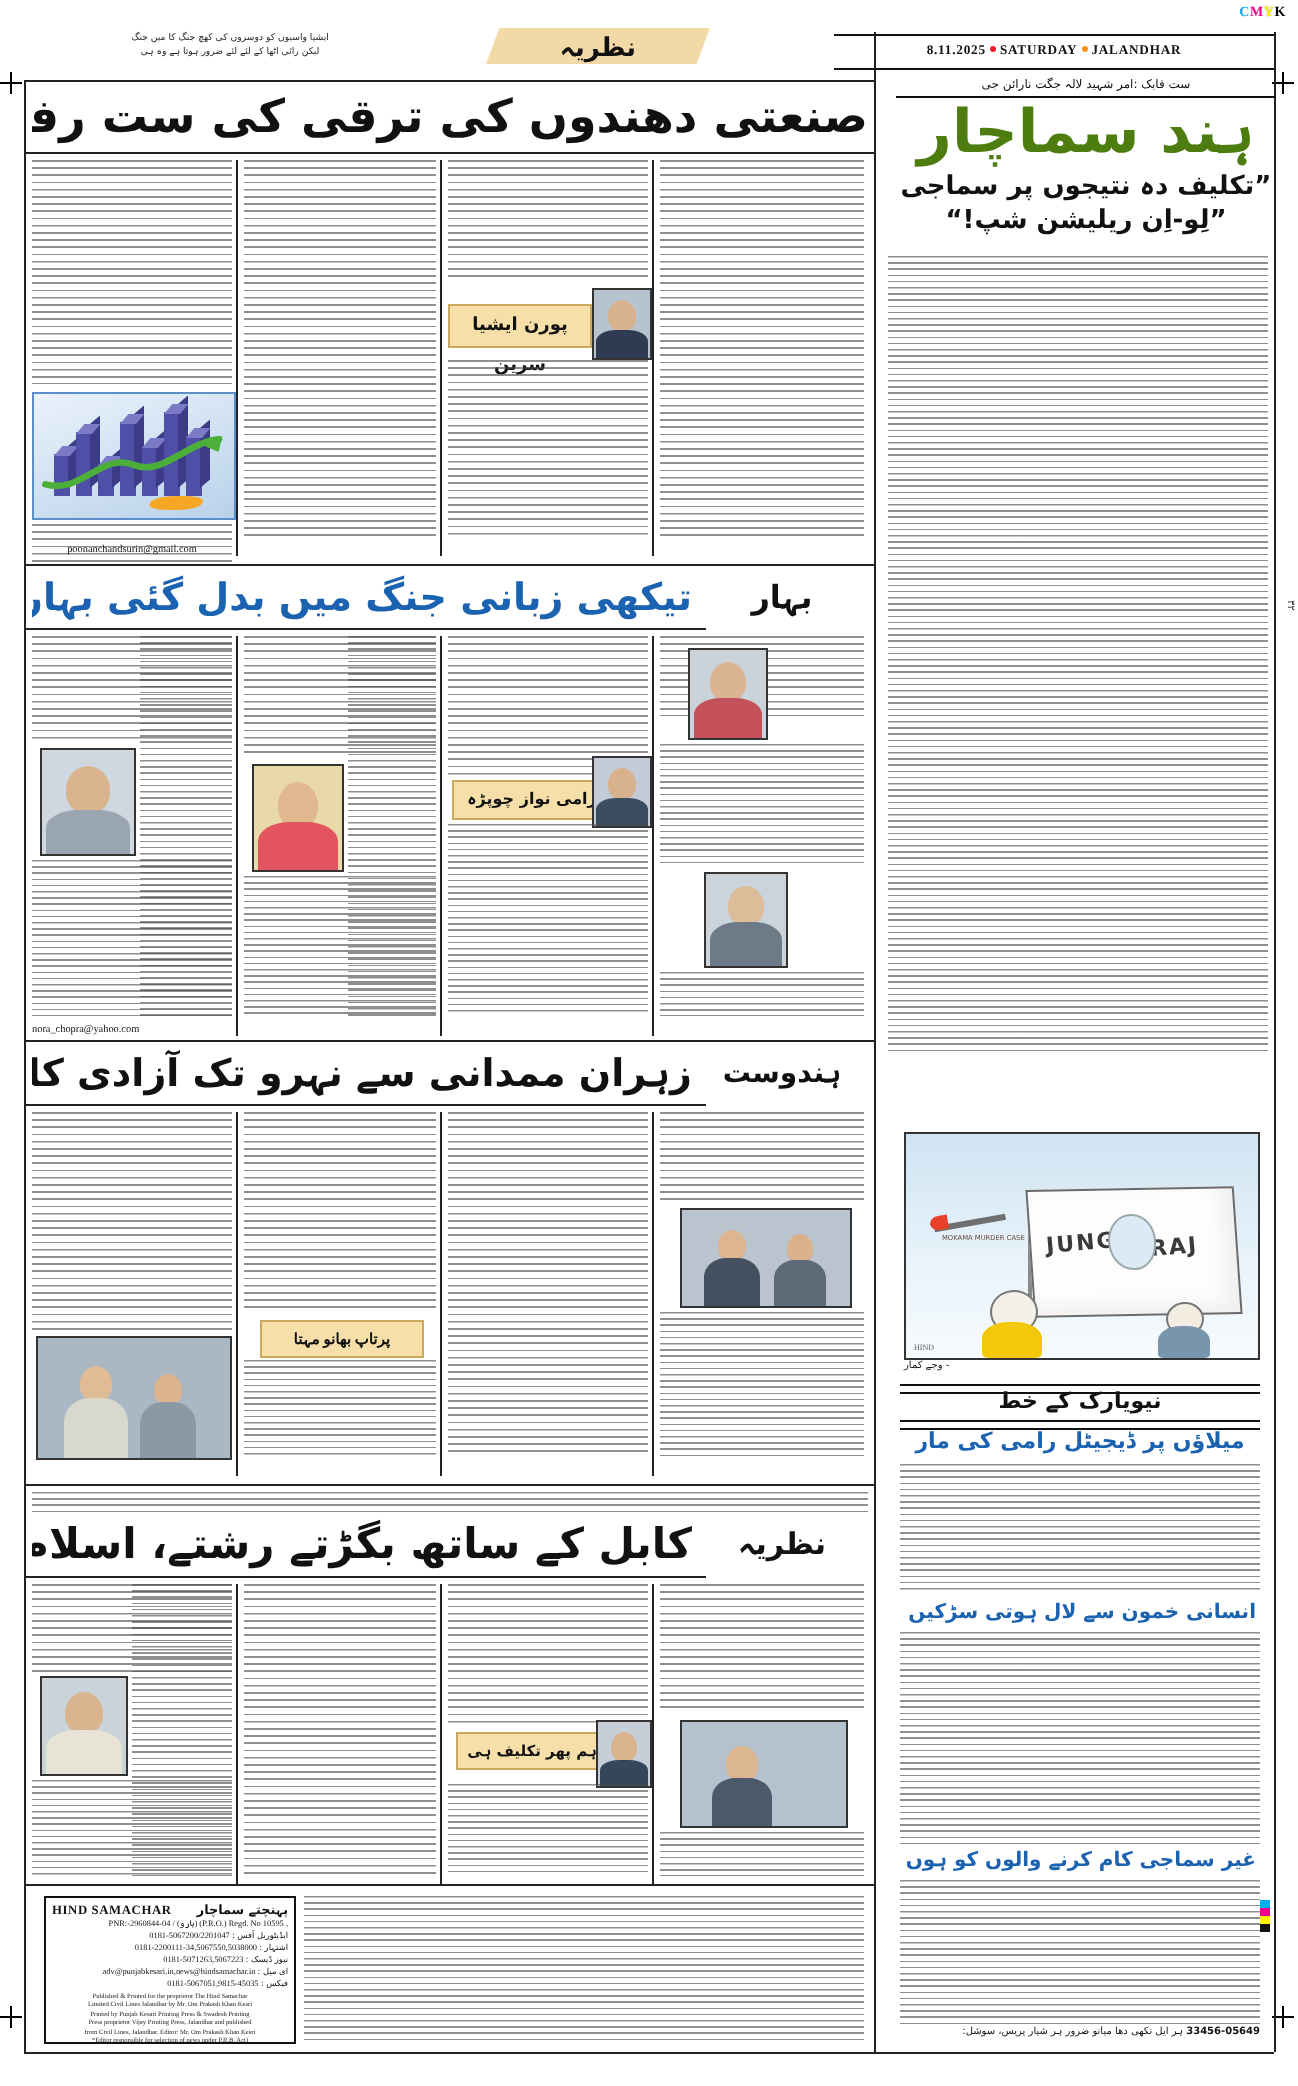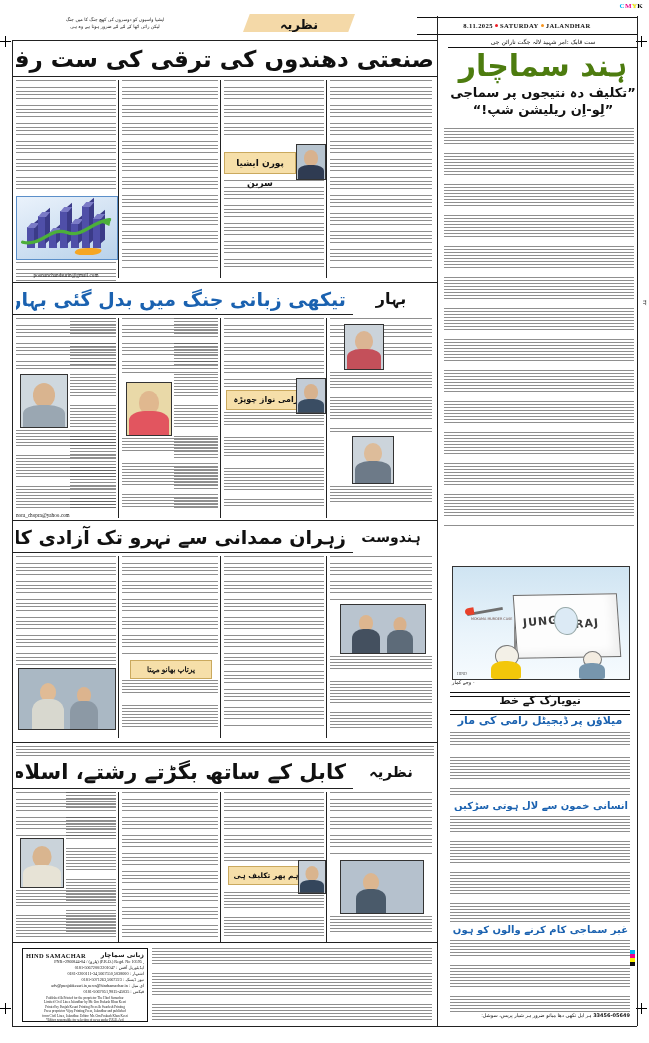--- a/index.html
+++ b/index.html
@@ -418,21 +418,21 @@
     </div>
 
   <div class="vrule" style="left:118px;top:792px;height:150px;"></div>
   <div class="vrule" style="left:220px;top:792px;height:150px;"></div>
   <div class="vrule" style="left:326px;top:792px;height:150px;"></div>
   <div class="hrule" style="left:12px;top:942px;width:425px;"></div>
 
   <div class="imprint" style="left:22px;top:948px;width:124px;height:72px;">
     <div style="display:flex;justify-content:space-between;align-items:center;padding:2px 3px 0 3px;">
       <span class="ttl">HIND SAMACHAR</span>
-      <span class="ttl urdu">زبانی سماچار</span>
+      <span class="ttl urdu">پہنچتے سماچار</span>
     </div>
     <div class="ln" style="padding:0 3px;">PNR:-2960844-04 / (ہارو) (P.R.O.) Regd. No 10595 ,</div>
     <div style="padding:0 3px;">
       <div class="ln">
         <span>0181-5067200/2201047</span>
         <span class="urdu">ایڈیٹوریل آفس :</span>
       </div>
       <div class="ln">
         <span>0181-2200111-34,5067550,5038000</span>
         <span class="urdu">اشتہار :</span>

